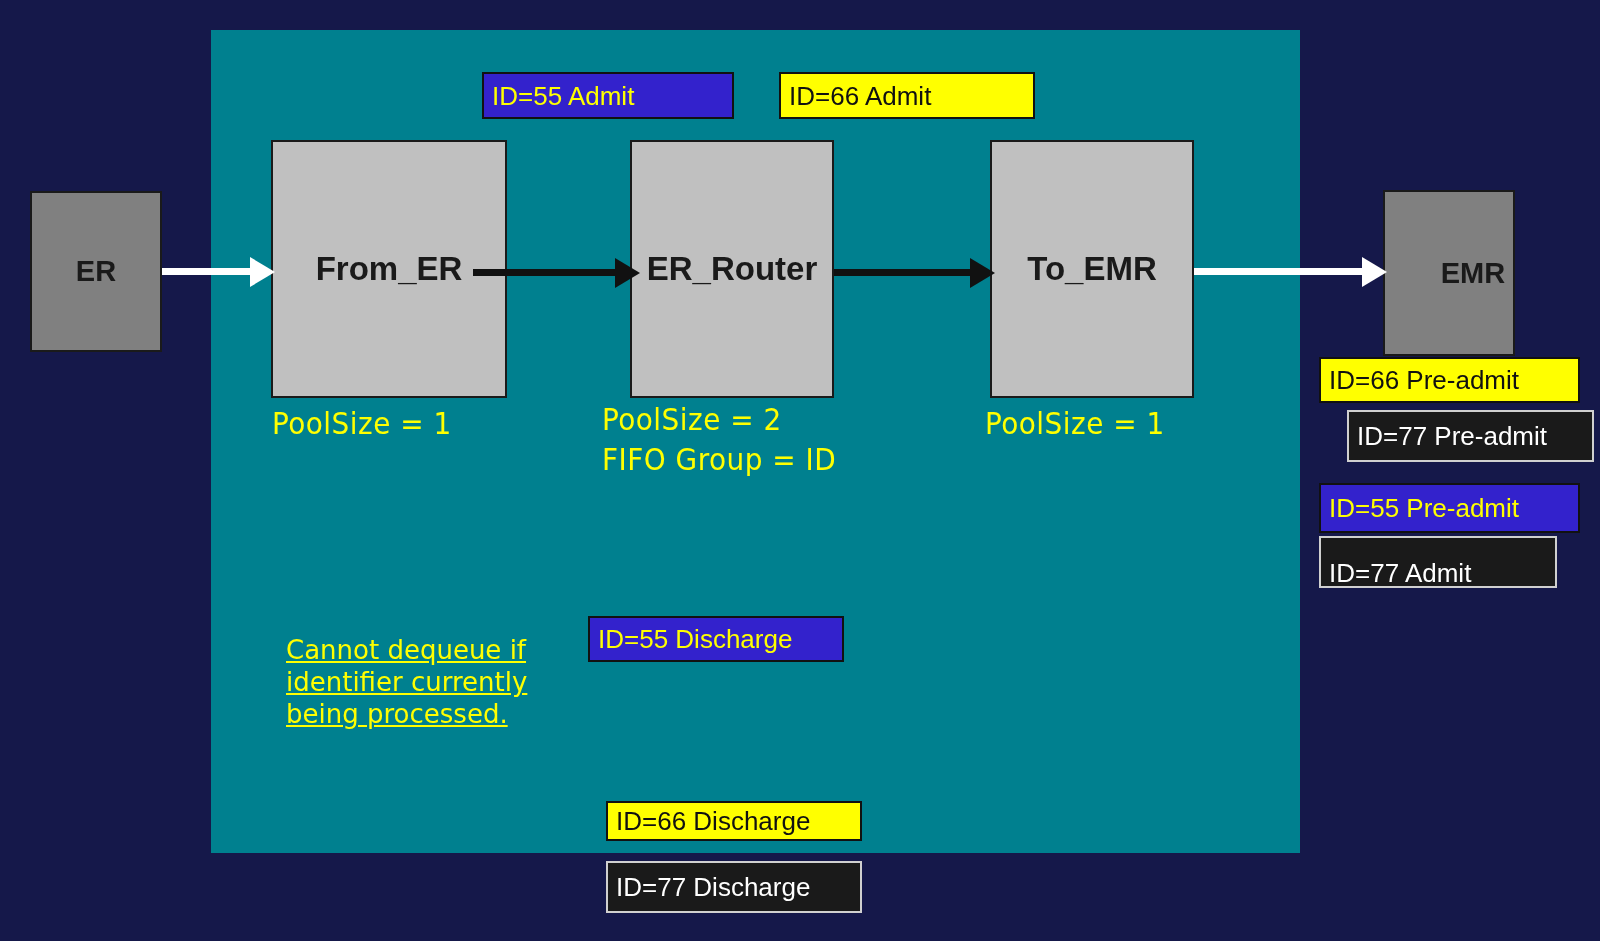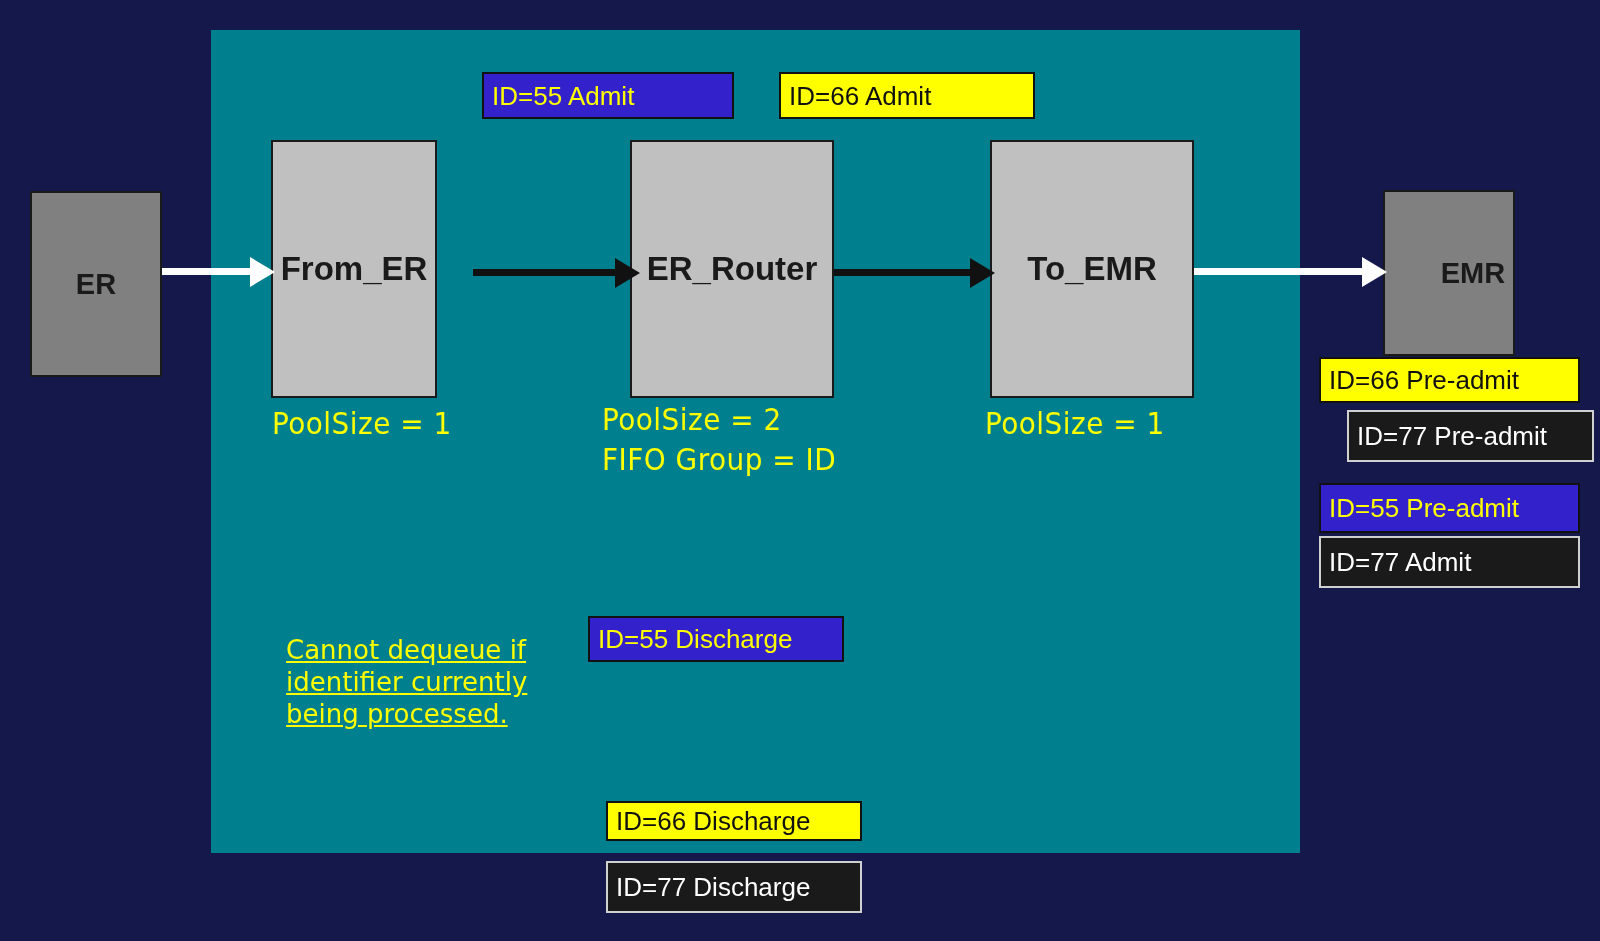--- a/index.html
+++ b/index.html
@@ -23,36 +23,36 @@
   .ext-box{
     position:absolute;
     background:#808080;
     border:2px solid #1a1a1a;
     box-sizing:border-box;
     display:flex;align-items:center;justify-content:center;
     color:#1a1a1a;
     font-weight:bold;
     font-size:29px;
   }
-  #ext-er{left:30px;top:191px;width:132px;height:186px;}
+  #ext-er{left:30px;top:191px;width:132px;height:161px;}
   #ext-emr{left:1383px;top:190px;width:132px;height:166px;padding-left:48px;}
 
   
   .proc-box{
     position:absolute;
     background:#c0c0c0;
     border:2px solid #1a1a1a;
     box-sizing:border-box;
     display:flex;align-items:center;justify-content:center;
     color:#1a1a1a;
     font-weight:bold;
     font-size:33px;
     white-space:nowrap;
   }
-  #proc-from-er{left:271px;top:140px;width:166px;height:258px;}
+  #proc-from-er{left:271px;top:140px;width:236px;height:258px;}
   #proc-er-router{left:630px;top:140px;width:204px;height:258px;}
   #proc-to-emr{left:990px;top:140px;width:204px;height:258px;}
 
   
   .arrow{position:absolute;height:0;}
   .arrow .shaft{position:absolute;left:0;top:0;height:7px;}
   .arrow .head{
     position:absolute;top:-11px;right:-1px;
     width:0;height:0;
     border-top:15px solid transparent;
@@ -83,21 +83,21 @@
   .msg.black{background:#1a1a1a;color:#ffffff;border:2px solid #d0d0d0;}
 
   
   #msg-top-55{left:482px;top:72px;width:252px;height:47px;}
   #msg-top-66{left:741px;top:72px;width:256px;height:47px;margin-left:38px;}
 
   
   #msg-stack-0{left:1319px;top:357px;width:261px;height:46px;}
   #msg-stack-1{left:1347px;top:410px;width:247px;height:52px;}
   #msg-stack-2{left:1319px;top:483px;width:261px;height:50px;}
-  #msg-stack-3{left:1319px;top:536px;width:261px;height:52px;}
+  #msg-stack-3{left:1319px;top:536px;width:238px;height:52px;align-items:flex-end;}
 
   
   #msg-mid-55{left:588px;top:616px;width:256px;height:46px;}
   #msg-bot-66{left:606px;top:801px;width:256px;height:40px;}
   #msg-bot-77{left:606px;top:861px;width:256px;height:52px;}
 
   
   .cfg{
     position:absolute;
     color:#ffff00;

